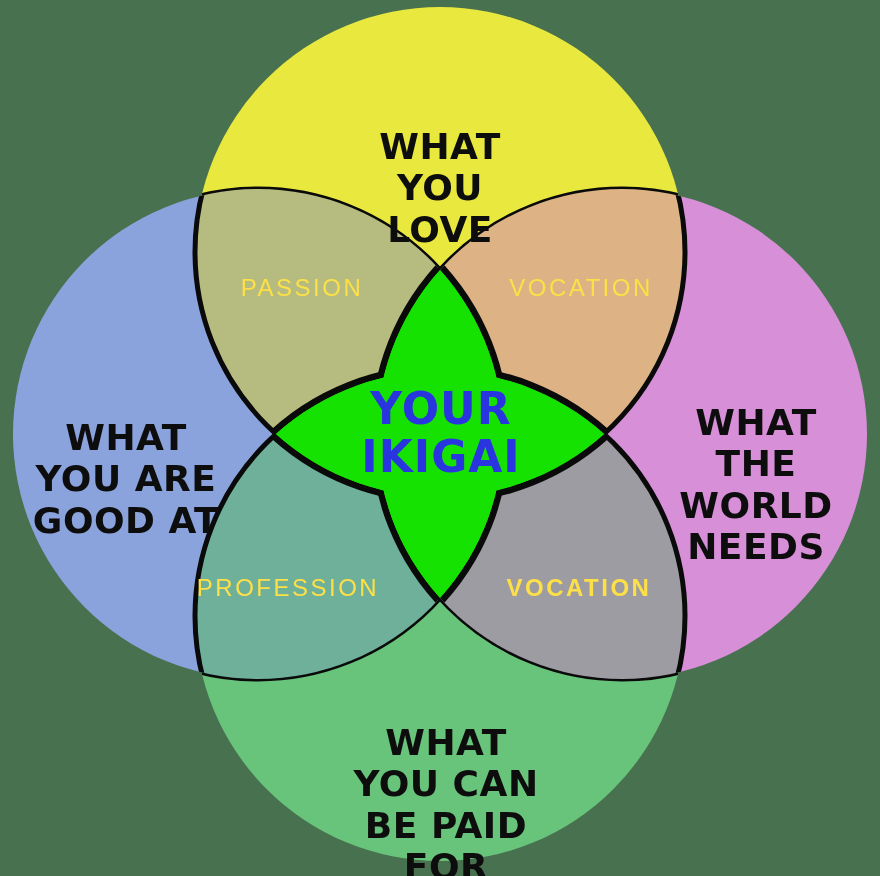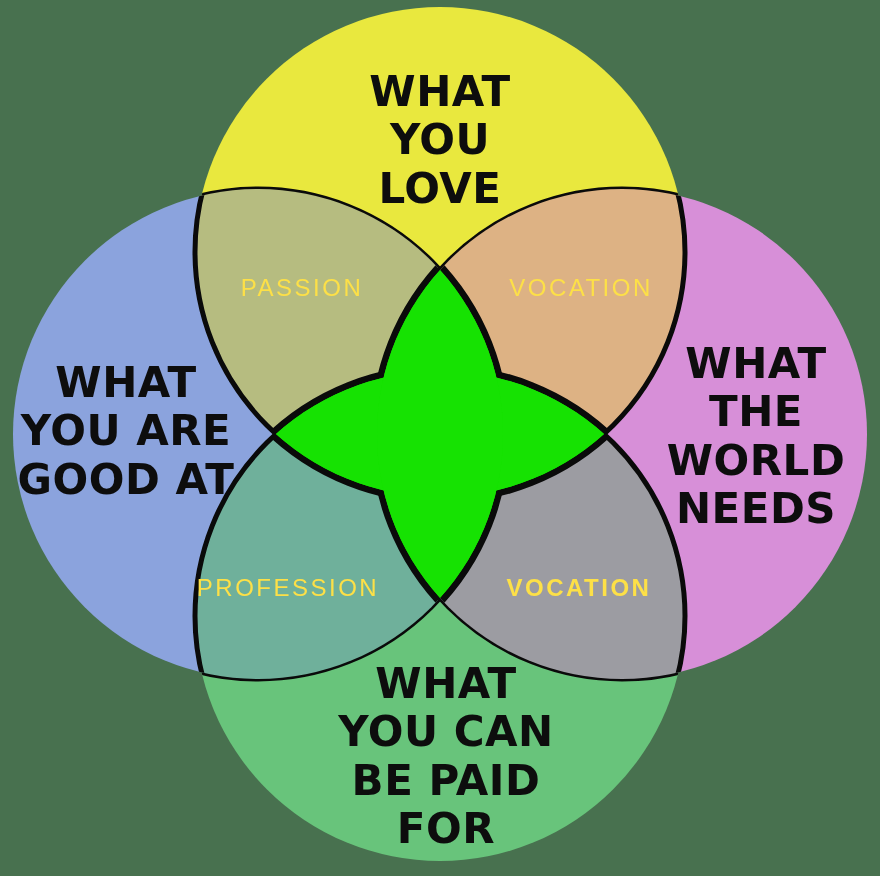--- a/index.html
+++ b/index.html
@@ -24,24 +24,25 @@
   .label {
     position: absolute;
     transform: translate(-50%, -50%);
     white-space: pre-line;
     text-align: center;
     user-select: none;
   }
   .circle-label {
     font-family: "DejaVu Sans", sans-serif;
     font-weight: 700;
-    font-size: 42px;
+    font-size: 36px;
     line-height: 1.15;
     letter-spacing: 0.5px;
     color: #0d0d0d;
+    margin-top: 48px;
   }
   .overlap-label {
     font-family: "Liberation Sans", sans-serif;
     font-weight: 400;
     font-size: 24px;
     letter-spacing: 2.5px;
     color: #fde047;
   }
   .center-label {
     font-family: "DejaVu Sans", sans-serif;
@@ -152,14 +153,16 @@
 FOR</div>
 
   <div class="label overlap-label" style="left:302px; top:288px;">PASSION</div>
 
   <div class="label overlap-label" style="left:581px; top:288px;">VOCATION</div>
 
   <div class="label overlap-label" style="left:288px; top:588px;">PROFESSION</div>
 
   <div class="label overlap-label" style="left:579px; top:588px;font-weight:bold;">VOCATION</div>
 
+  <div class="label center-label" style="left:441px; top:433px;">YOUR
+IKIGAI</div>
 
 </div>
 
 </body></html>

